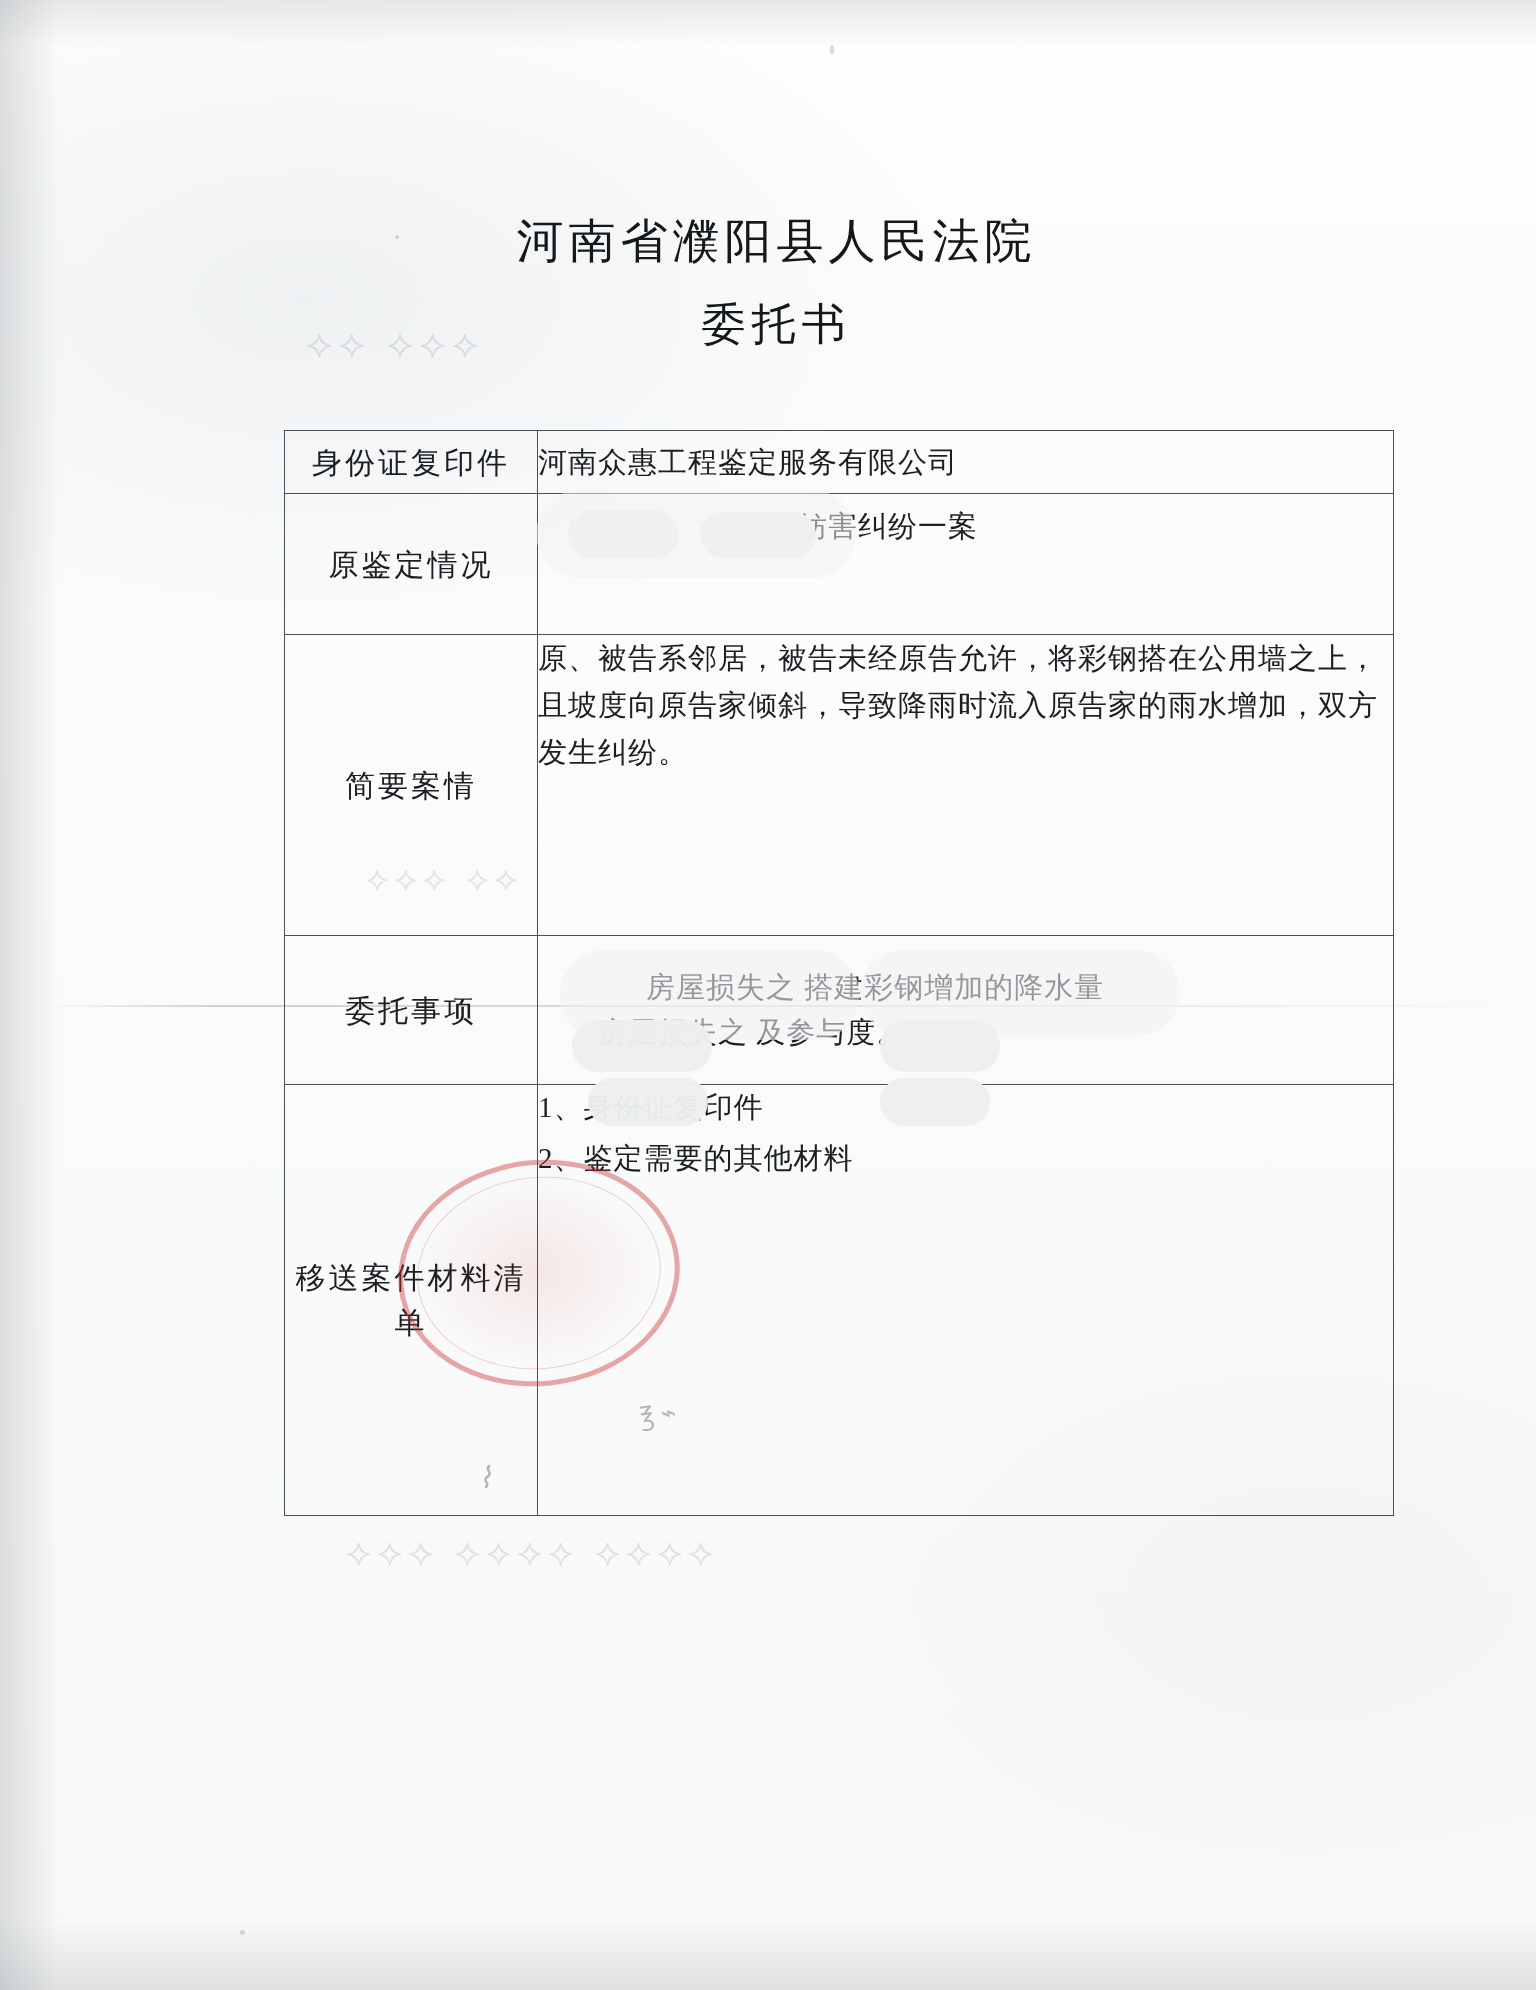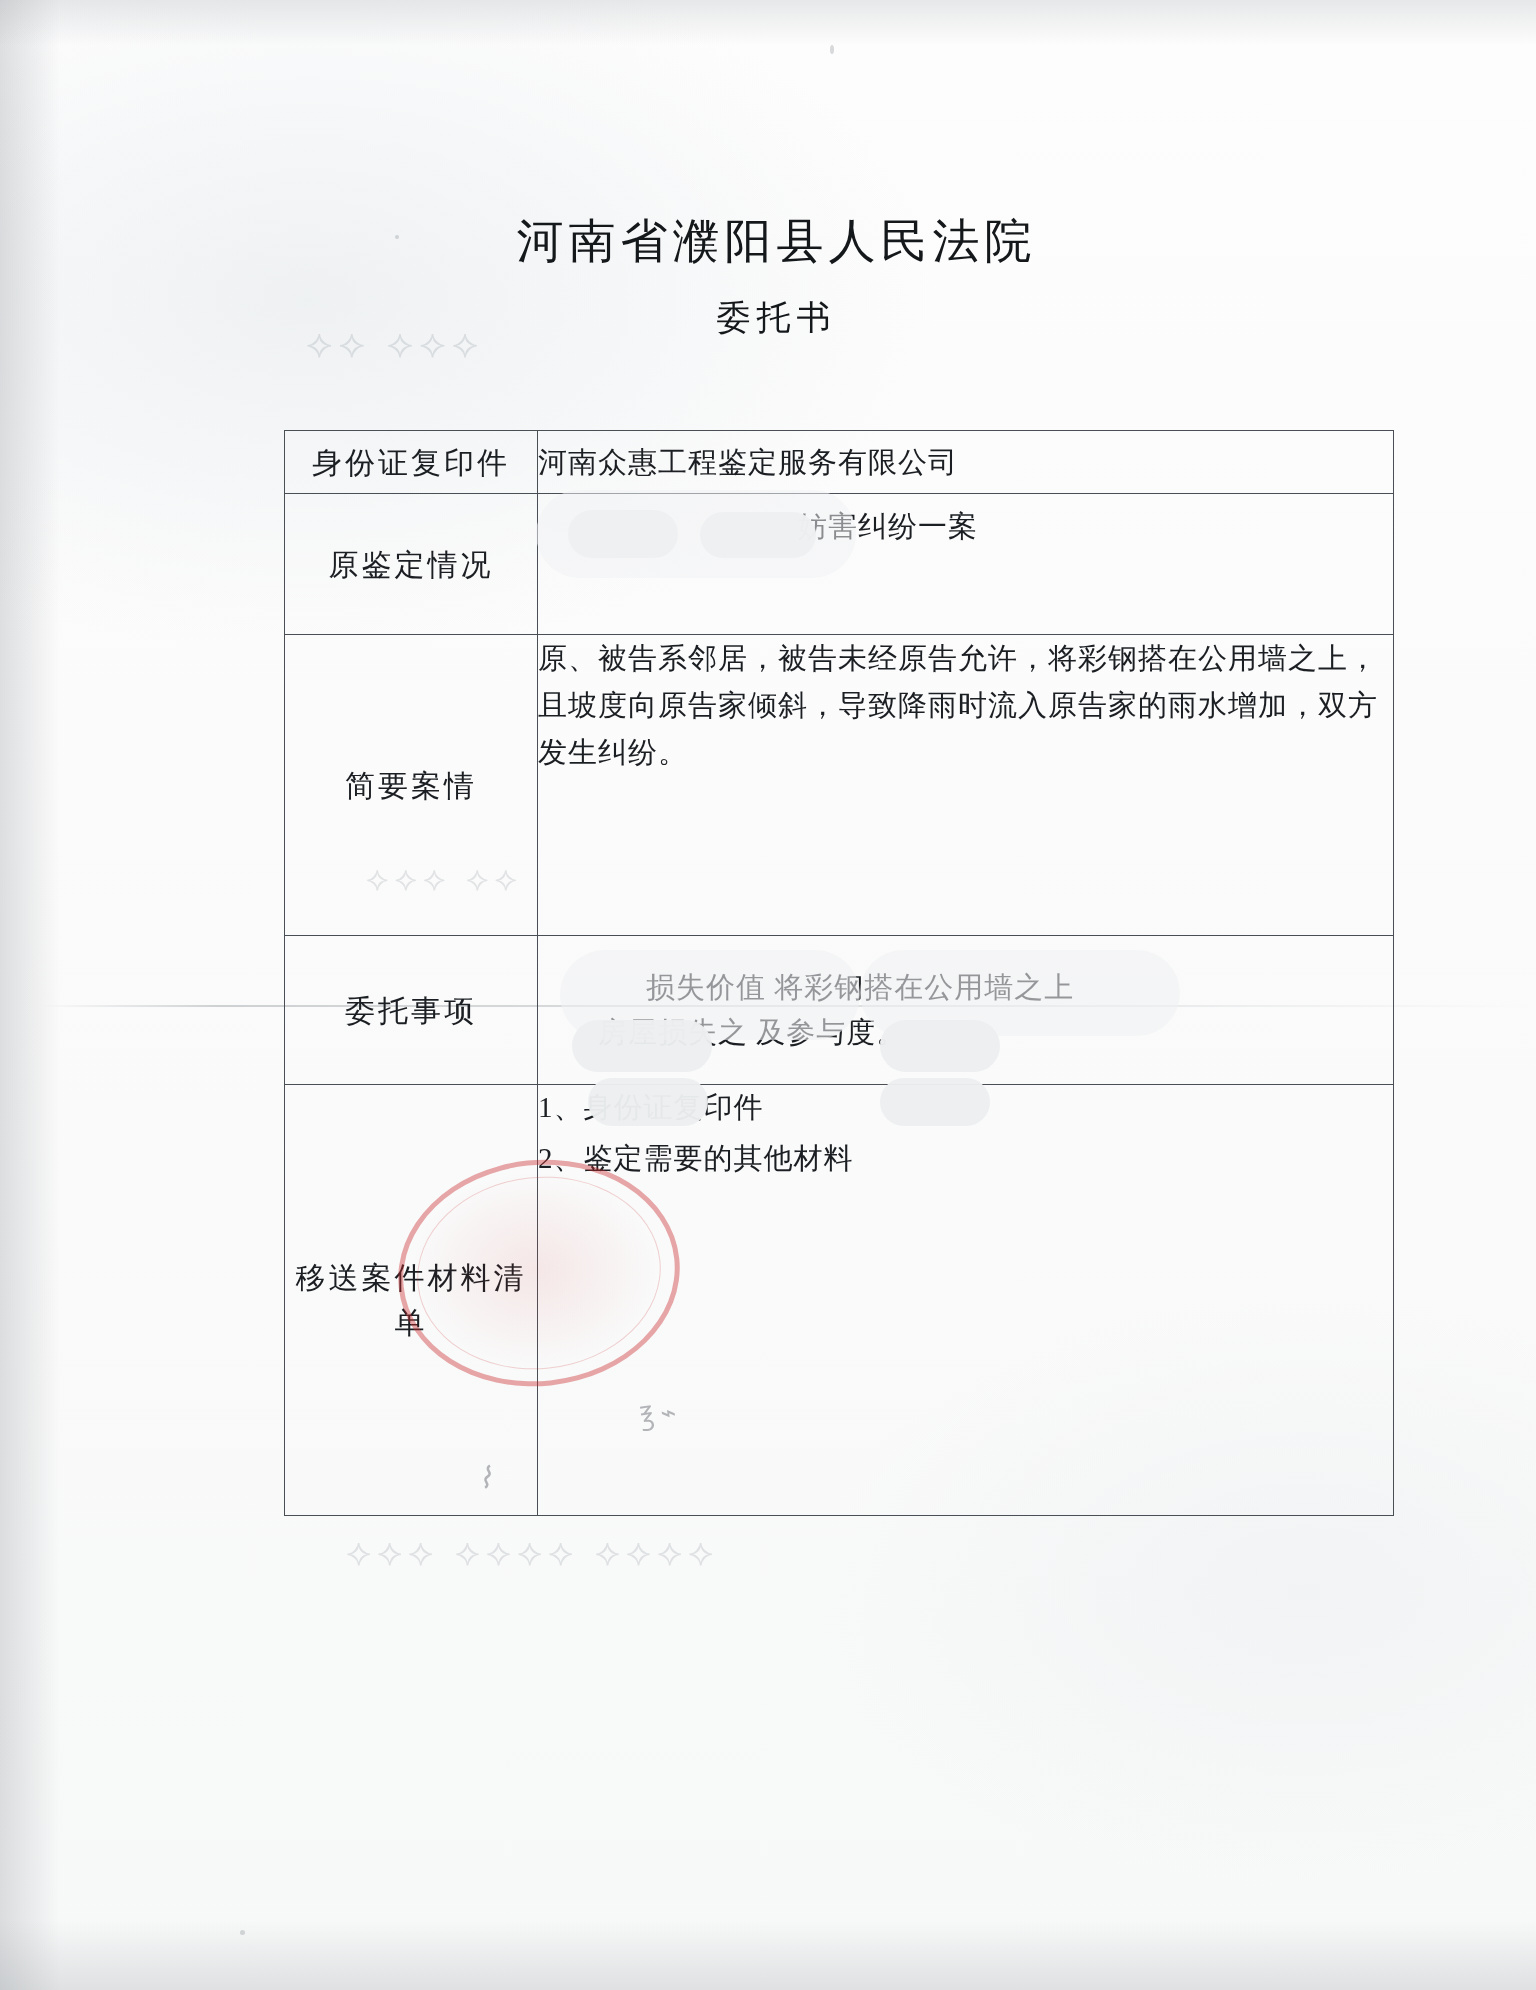--- a/index.html
+++ b/index.html
@@ -72,21 +72,21 @@
   }
   .doc-title {
     font-size: 47px;
     letter-spacing: 5px;
     color: #15181b;
     font-family: "Liberation Serif", "DejaVu Serif", serif;
     font-weight: 400;
   }
   .doc-subtitle {
     margin-top: 22px;
-    font-size: 34px;
+    font-size: 44px;
     letter-spacing: 6px;
     color: #15181b;
     font-weight: 400;
   }
 
   
   .doc-table {
     position: absolute;
     top: 430px;
     left: 284px;
@@ -226,21 +226,21 @@
     <tr>
       <td class="label-cell">简要案情</td>
       <td class="value-cell" style="height:300px; vertical-align:top;">
         <div style="text-indent:0; line-height:1.62;">原、被告系邻居，被告未经原告允许，将彩钢搭在公用墙之上，且坡度向原告家倾斜，导致降雨时流入原告家的雨水增加，双方发生纠纷。</div>
       </td>
     </tr>
 
     <tr>
       <td class="label-cell">委托事项</td>
       <td class="value-cell" style="height:148px; vertical-align:middle;">
-        <div style="padding-left:108px;">损失价值            将彩钢搭在公用墙之上</div>
+        <div style="padding-left:108px;">房屋损失之            搭建彩钢增加的降水量</div>
         <div style="padding-left:60px;">房屋损失之            及参与度。</div>
       </td>
     </tr>
 
     <tr>
       <td class="label-cell">移送案件材料清单</td>
       <td class="value-cell" style="height:430px; vertical-align:top;">
         <div class="list-line">1、身份证复印件</div>
         <div class="list-line" style="margin-top:6px;">2、鉴定需要的其他材料</div>
       </td>

